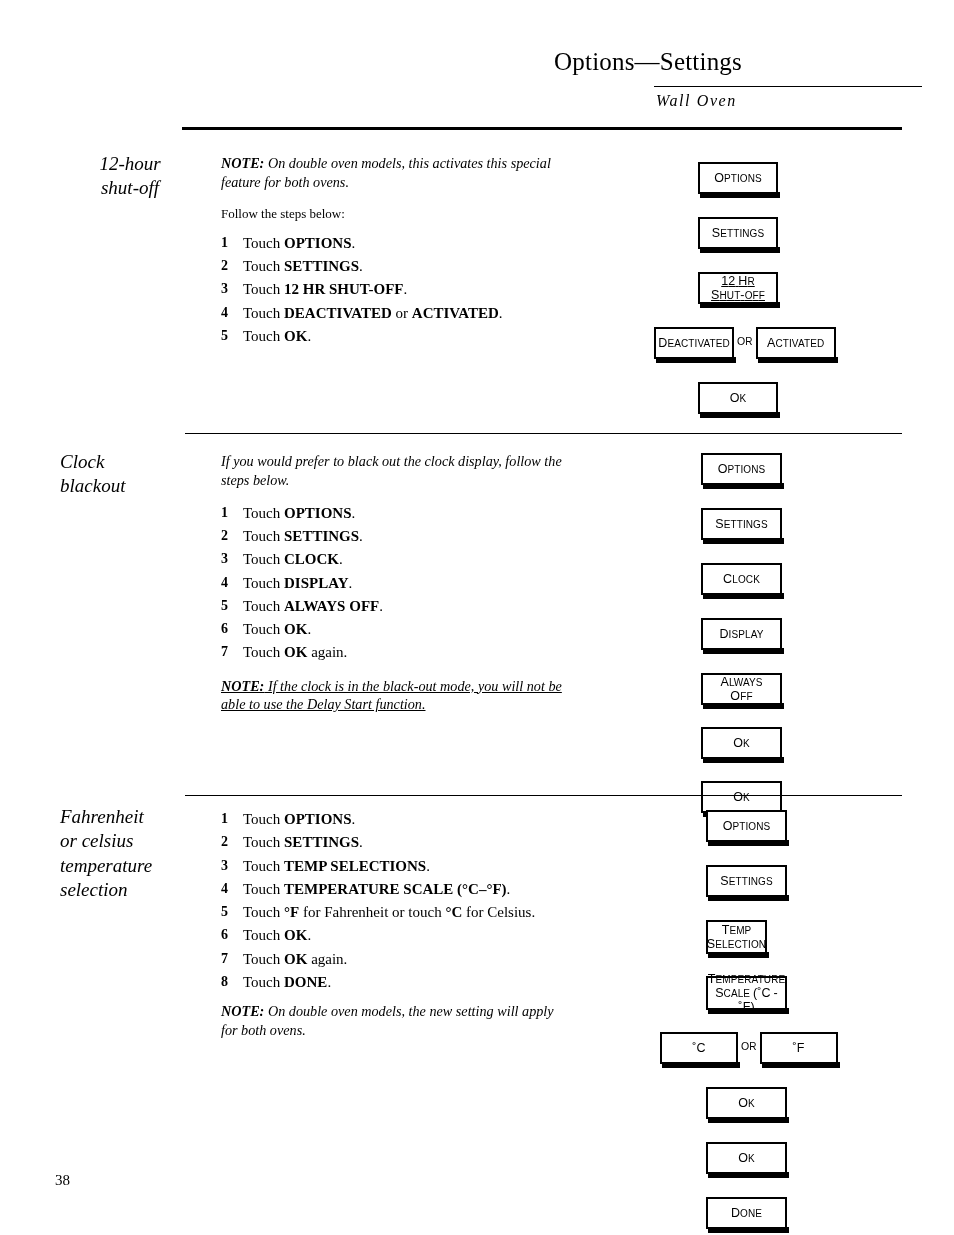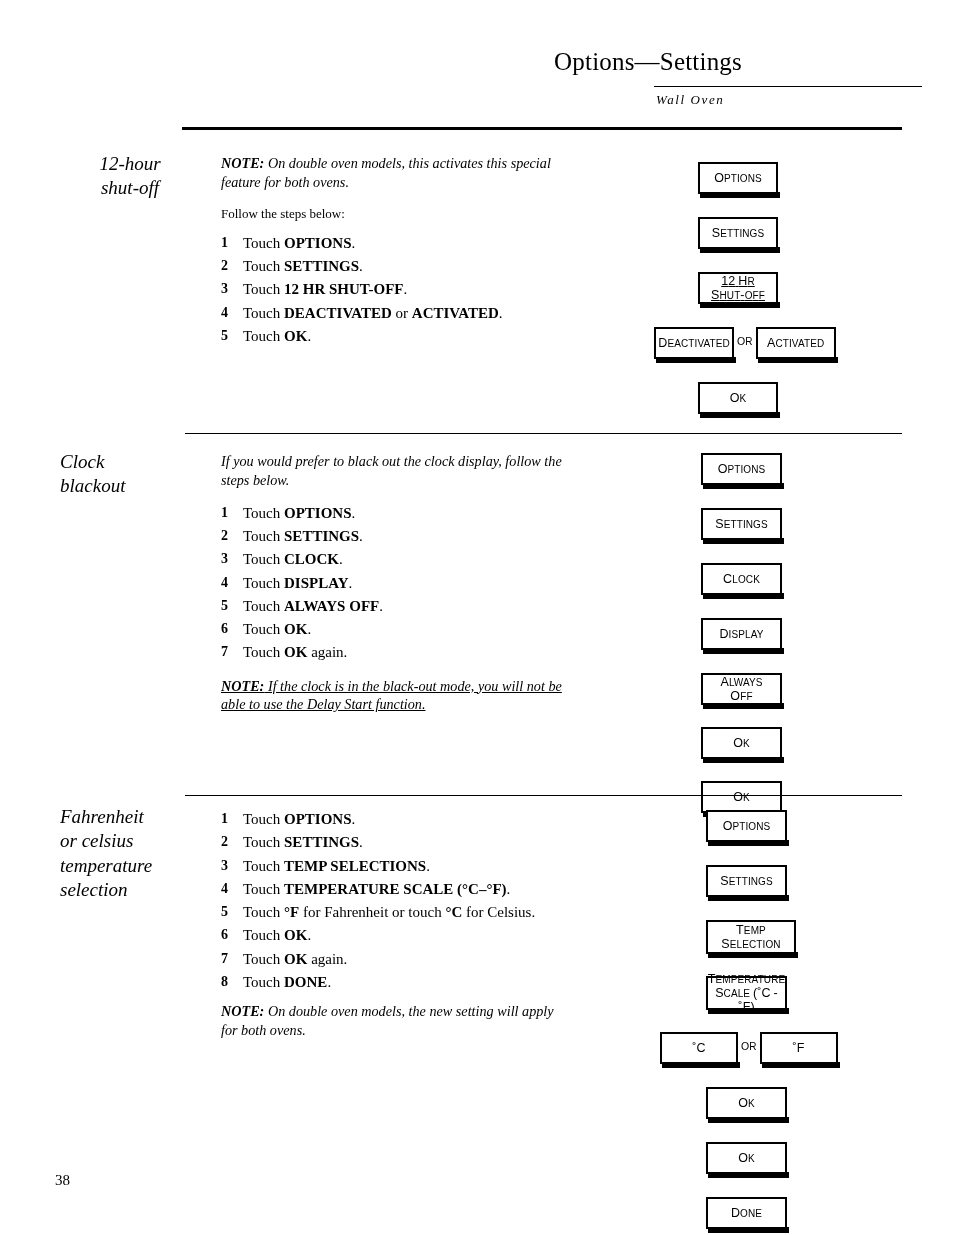--- a/index.html
+++ b/index.html
@@ -37,21 +37,21 @@
     left: 654px;
     top: 38px;
     width: 268px;
     height: 1px;
     background: #000;
   }
   .header-subtitle {
     position: absolute;
     left: 656px;
     top: 44px;
-    font-size: 13px;
+    font-size: 16px;
     font-style: italic;
     font-family: "Liberation Serif", serif;
     letter-spacing: 1.6px;
   }
   .top-rule {
     position: absolute;
     left: 182px;
     top: 127px;
     width: 720px;
     height: 3px;
@@ -308,21 +308,21 @@
       <span class="note-label">NOTE:</span><span> On double oven models, the new setting will apply for both ovens.</span>
     </p>
   </div>
   <div class="btn-col" style="left:706px; top:5px;">
       <div class="key" style="width: 81px; height: 32px; margin-bottom: 23px;">
         <span class="key-label sc"><span class="cap">O</span><span class="rest">P</span><span class="rest">T</span><span class="rest">I</span><span class="rest">O</span><span class="rest">N</span><span class="rest">S</span></span>
       </div>
       <div class="key" style="width: 81px; height: 32px; margin-bottom: 23px;">
         <span class="key-label sc"><span class="cap">S</span><span class="rest">E</span><span class="rest">T</span><span class="rest">T</span><span class="rest">I</span><span class="rest">N</span><span class="rest">G</span><span class="rest">S</span></span>
       </div>
-      <div class="key" style="width: 90px; height: 34px; margin-bottom: 22px;">
+      <div class="key" style="width: 61px; height: 34px; margin-bottom: 22px;">
         <span class="key-label sc"><span class="cap">T</span><span class="rest">E</span><span class="rest">M</span><span class="rest">P</span><br><span class="cap">S</span><span class="rest">E</span><span class="rest">L</span><span class="rest">E</span><span class="rest">C</span><span class="rest">T</span><span class="rest">I</span><span class="rest">O</span><span class="rest">N</span></span>
       </div>
       <div class="key" style="width: 81px; height: 34px; margin-bottom: 22px;">
         <span class="key-label sc"><span class="cap">T</span><span class="rest">E</span><span class="rest">M</span><span class="rest">P</span><span class="rest">E</span><span class="rest">R</span><span class="rest">A</span><span class="rest">T</span><span class="rest">U</span><span class="rest">R</span><span class="rest">E</span><br><span class="cap">S</span><span class="rest">C</span><span class="rest">A</span><span class="rest">L</span><span class="rest">E</span> <span class="cap">(</span><span class="cap">˚</span><span class="cap">C</span> <span class="cap">-</span> <span class="cap">˚</span><span class="cap">F</span><span class="cap">)</span></span>
       </div>
       <div class="or-row" style="margin-bottom: 23px; margin-left: -46px;">
         <div class="key" style="width: 78px; height: 32px; margin-bottom: 0px;">
           <span class="key-label sc"><span class="cap">˚</span><span class="cap">C</span></span>
         </div>
         <span class="or-text"><span class="key-label sc"><span class="cap">O</span><span class="rest">R</span></span></span>

